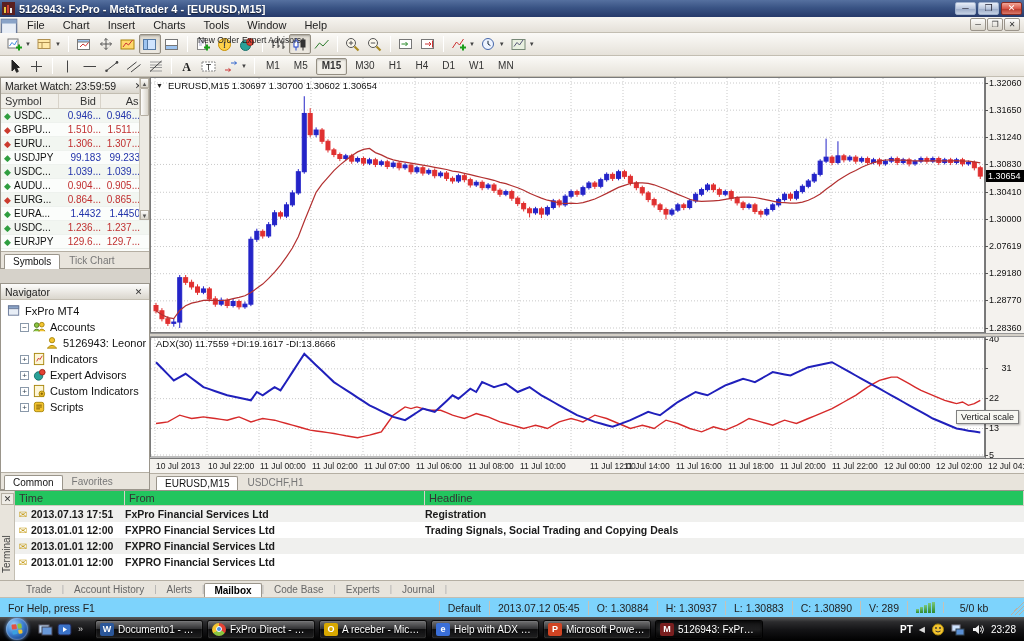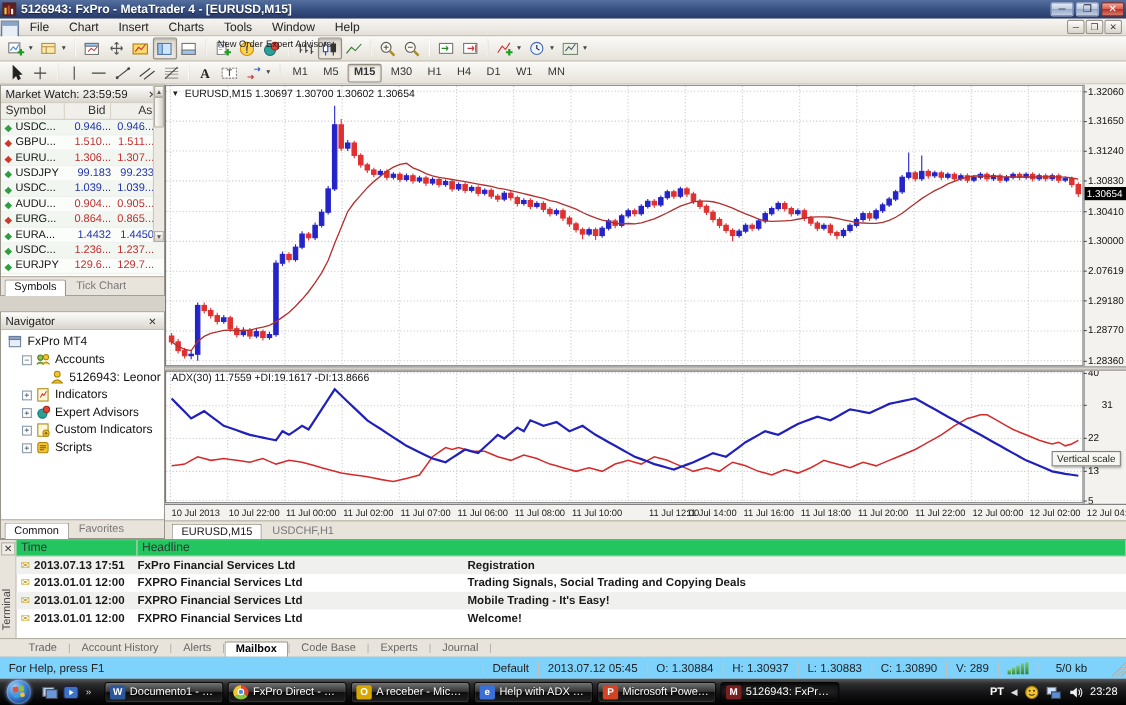--- a/index.html
+++ b/index.html
@@ -969,46 +969,45 @@
     </div>
   </div>
 
   <div id="terminal">
     <div class="term-strip">
       <div class="term-close">✕</div>
       <div class="term-vlabel">Terminal</div>
     </div>
     <div class="term-head">
       <span class="tc-time">Time</span>
+      <span class="tc-from">From</span>
       <span class="tc-head">Headline</span>
     </div>
     <div class="term-rows" id="term-rows">
         <div class="trow">
           <span class="menv">✉</span>
           <span class="t1">2013.07.13 17:51</span>
           <span class="t2">FxPro Financial Services Ltd</span>
           <span class="t3">Registration</span>
         </div>
         <div class="trow">
           <span class="menv">✉</span>
           <span class="t1">2013.01.01 12:00</span>
           <span class="t2">FXPRO Financial Services Ltd</span>
           <span class="t3">Trading Signals, Social Trading and Copying Deals</span>
         </div>
         <div class="trow">
           <span class="menv">✉</span>
           <span class="t1">2013.01.01 12:00</span>
           <span class="t2">FXPRO Financial Services Ltd</span>
-          <span class="t3">Mobile Trading - It's Easy!</span>
         </div>
         <div class="trow">
           <span class="menv">✉</span>
           <span class="t1">2013.01.01 12:00</span>
           <span class="t2">FXPRO Financial Services Ltd</span>
-          <span class="t3">Welcome!</span>
         </div>
       </div>
     <div class="term-tabs" id="term-tabs">
         <span class="ttab">Trade</span>
         <span class="ttab-sep">|</span>
         <span class="ttab">Account History</span>
         <span class="ttab-sep">|</span>
         <span class="ttab">Alerts</span>
         <span class="ttab-sep">|</span>
         <span class="ttab active">Mailbox</span>

